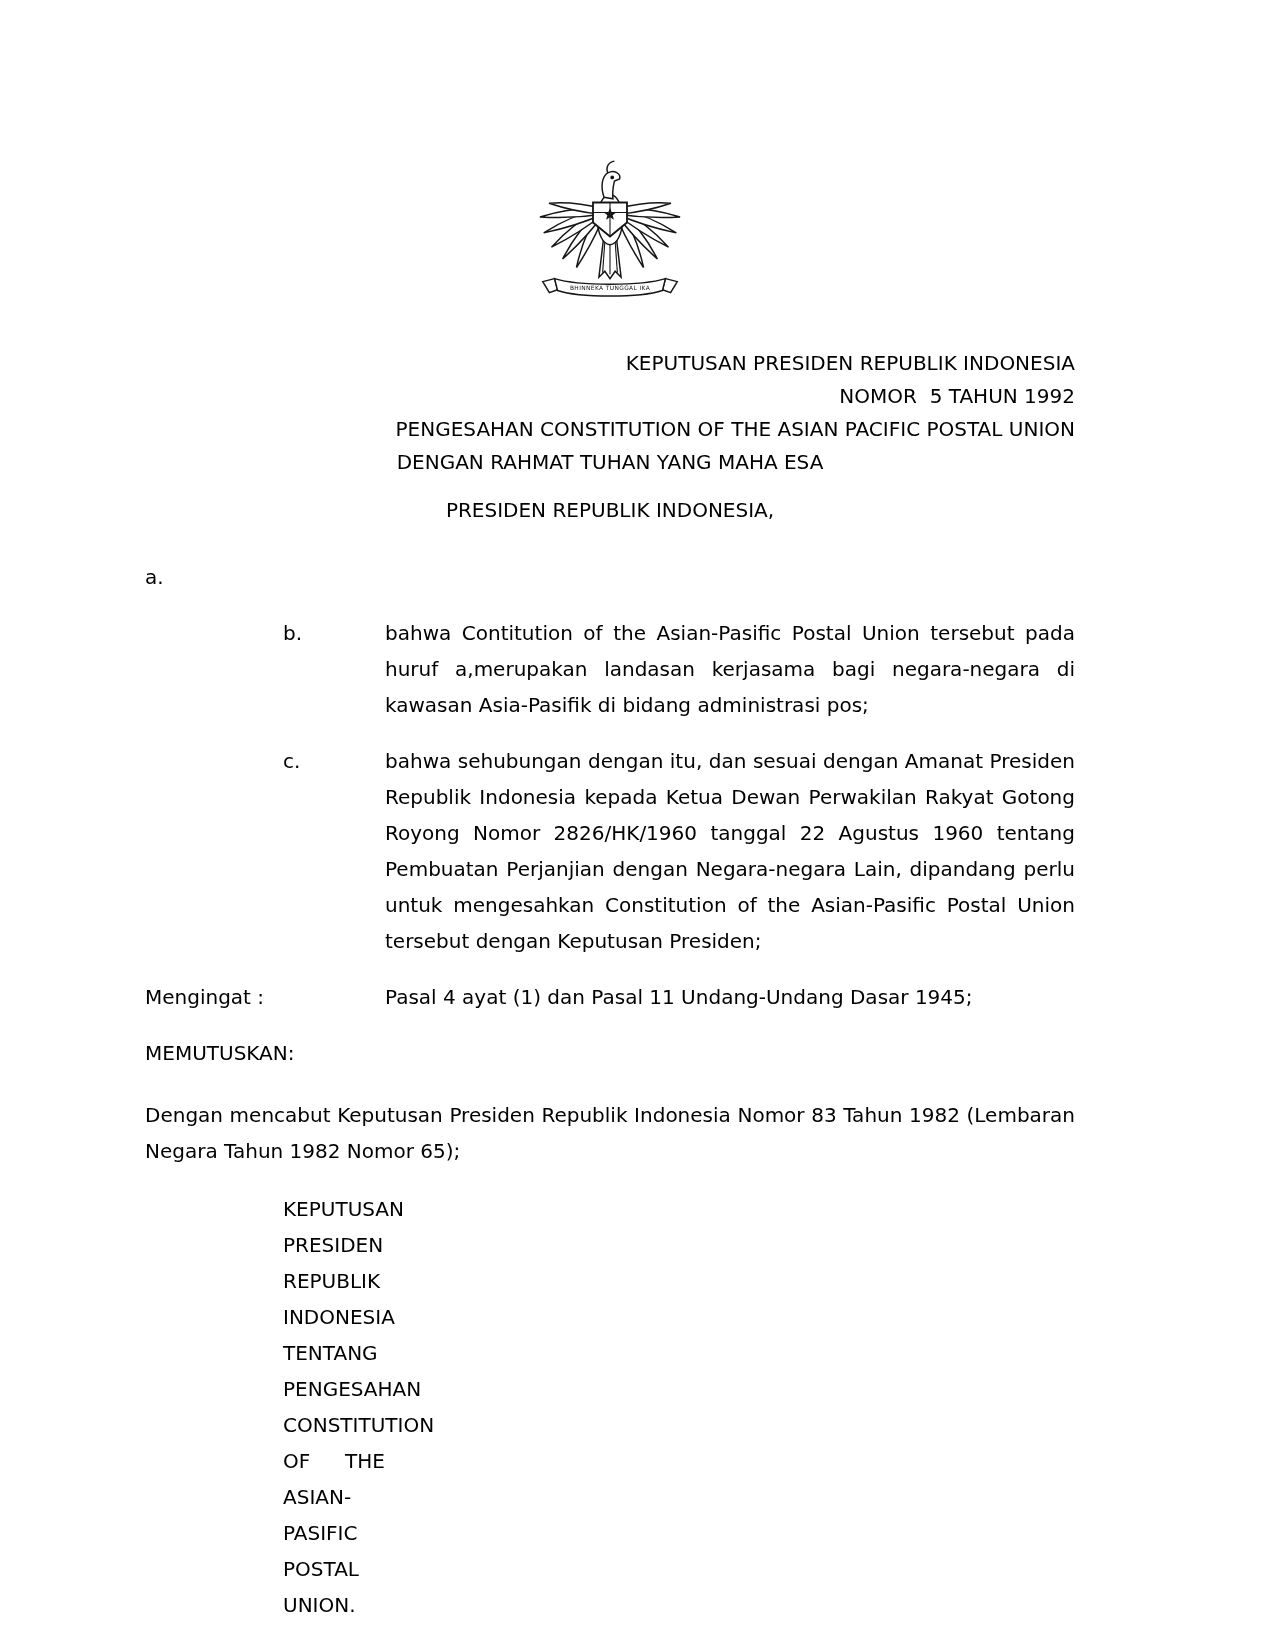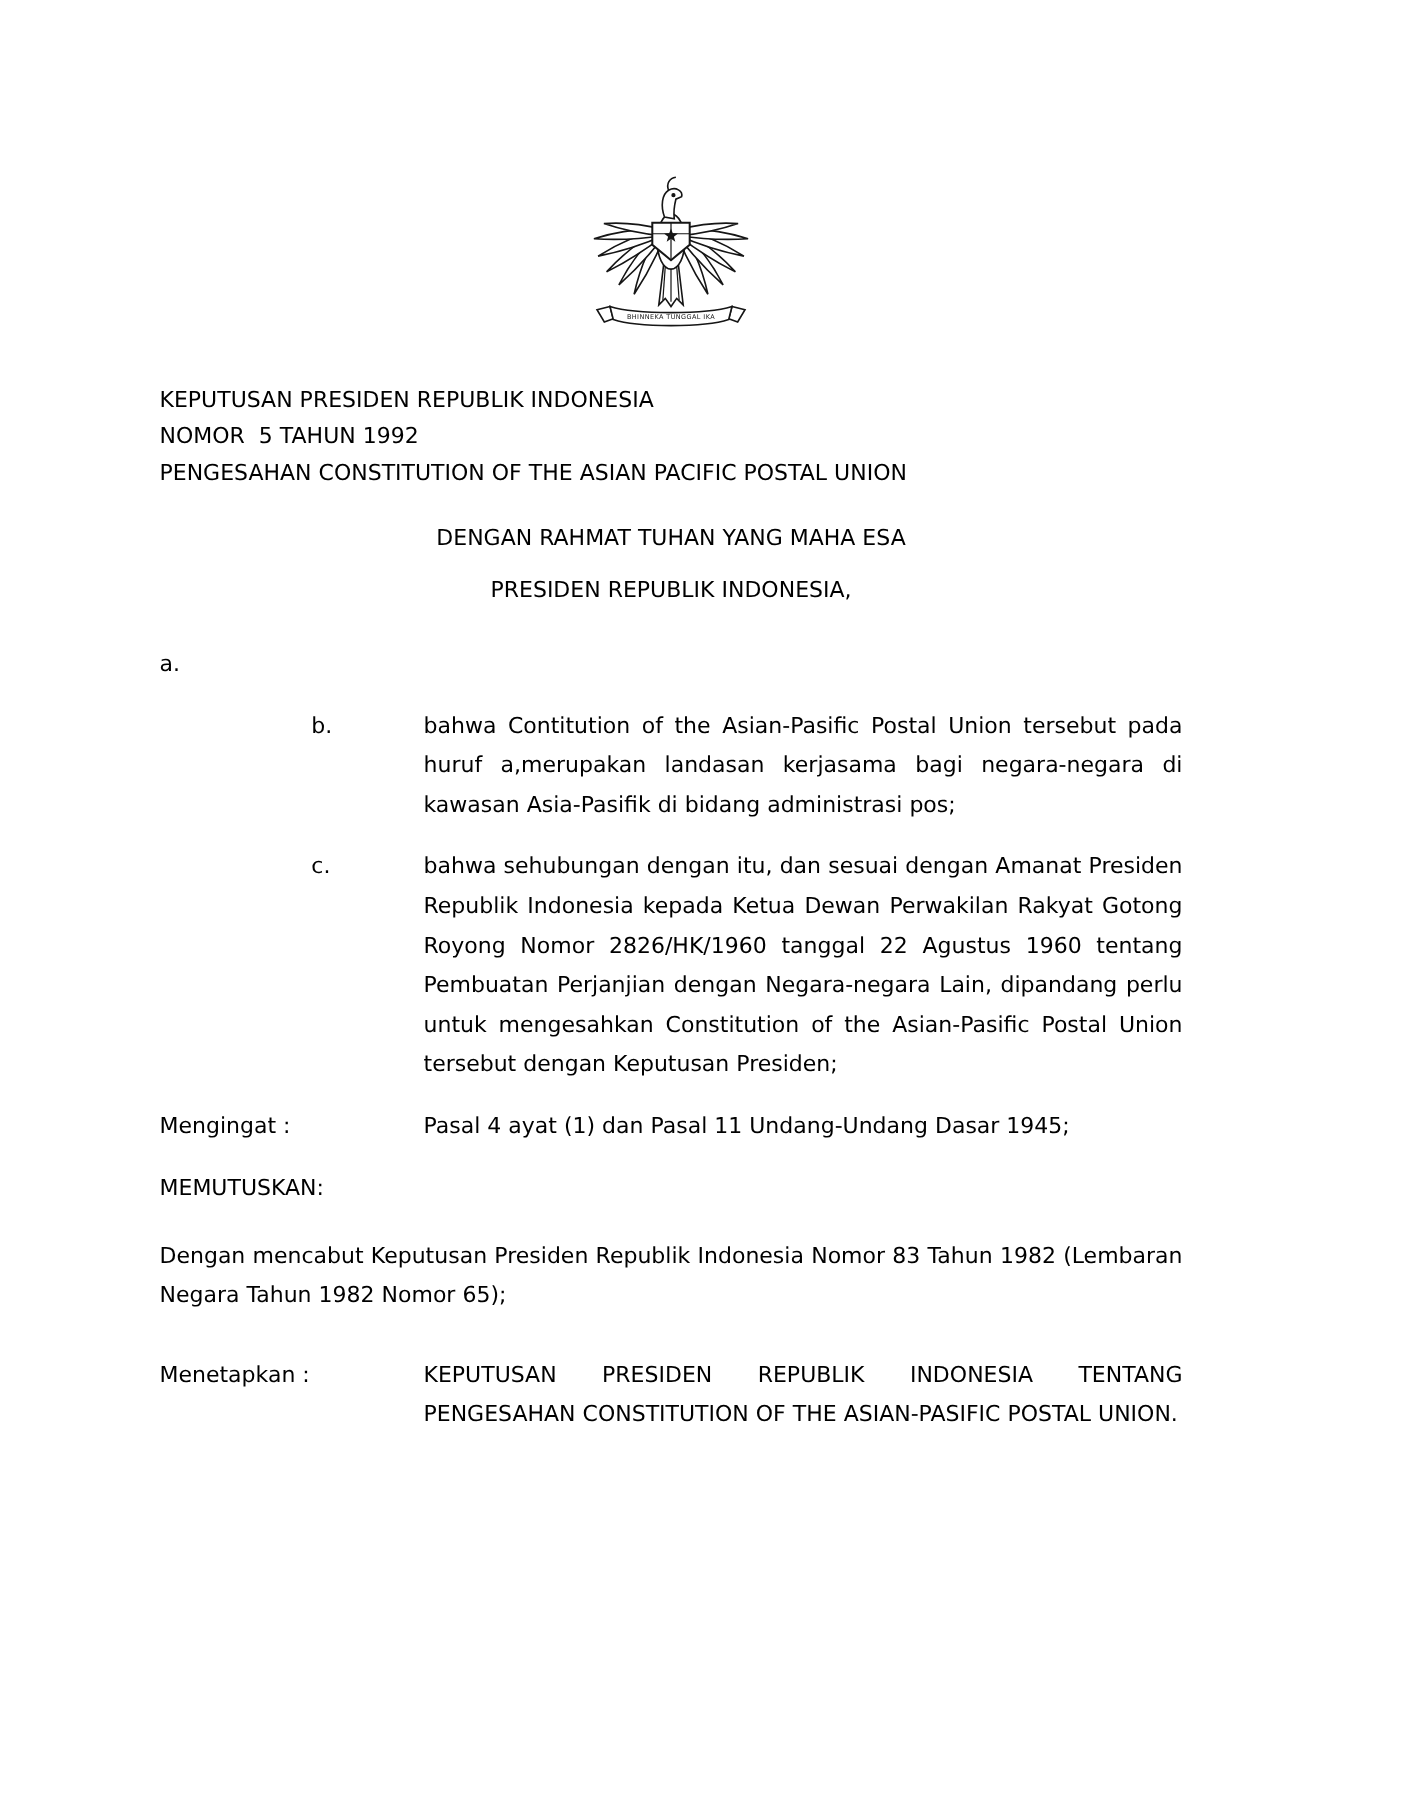--- a/index.html
+++ b/index.html
@@ -11,35 +11,35 @@
     margin: 0 auto;
     background: #ffffff;
     color: #000000;
     font-family: "DejaVu Sans", "Liberation Sans", sans-serif;
     font-size: 20px;
     line-height: 36px;
     padding: 130px 200px 40px 145px;
     overflow: hidden;
   }
   .emblem { width: 100%; text-align: center; margin-bottom: 24px; }
-  .doc-title { text-align: left; line-height: 33px; margin-bottom: 26px; }
+  .doc-title { text-align: right; line-height: 33px; }
   .doc-title .t-line { white-space: pre-wrap; }
   .invocation { text-align: center; line-height: 33px; margin-bottom: 15px; }
   .authority { text-align: center; line-height: 33px; margin-bottom: 32px; }
   .row {
     display: grid;
     grid-template-columns: 138px 102px 1fr;
     margin-bottom: 20px;
   }
   .col-label { text-align: left; }
   .col-letter { text-align: left; }
   .col-text { text-align: left; }
   .col-text.just { text-align: justify; }
   .decision-heading { text-align: left; margin: 6px 0 26px 0; }
-  .revocation { text-align: justify; margin-bottom: 36px; }
+  .revocation { text-align: justify; margin-bottom: 22px; }
 </style>
 </head>
 <body>
 
 <div class="page">
 
   <div class="emblem">
     <svg width="170" height="182" viewBox="0 0 230 240" aria-hidden="true">
       <g stroke="#161616" fill="#ffffff" stroke-width="2">
 
@@ -124,18 +124,17 @@
     <div class="col-label">Mengingat :</div>
     <div class="col-letter"></div>
     <div class="col-text">Pasal 4 ayat (1) dan Pasal 11 Undang-Undang Dasar 1945;</div>
   </div>
 
   <div class="decision-heading">MEMUTUSKAN:</div>
 
   <div class="revocation">Dengan mencabut Keputusan Presiden Republik Indonesia Nomor 83 Tahun 1982 (Lembaran Negara Tahun 1982 Nomor 65);</div>
 
   <div class="row">
-    <div class="col-label">Menetapkan :</div>
     <div class="col-letter"></div>
     <div class="col-text just">KEPUTUSAN PRESIDEN REPUBLIK INDONESIA TENTANG PENGESAHAN CONSTITUTION OF THE ASIAN-PASIFIC POSTAL UNION.</div>
   </div>
 
 </div>
 
 </body></html>

